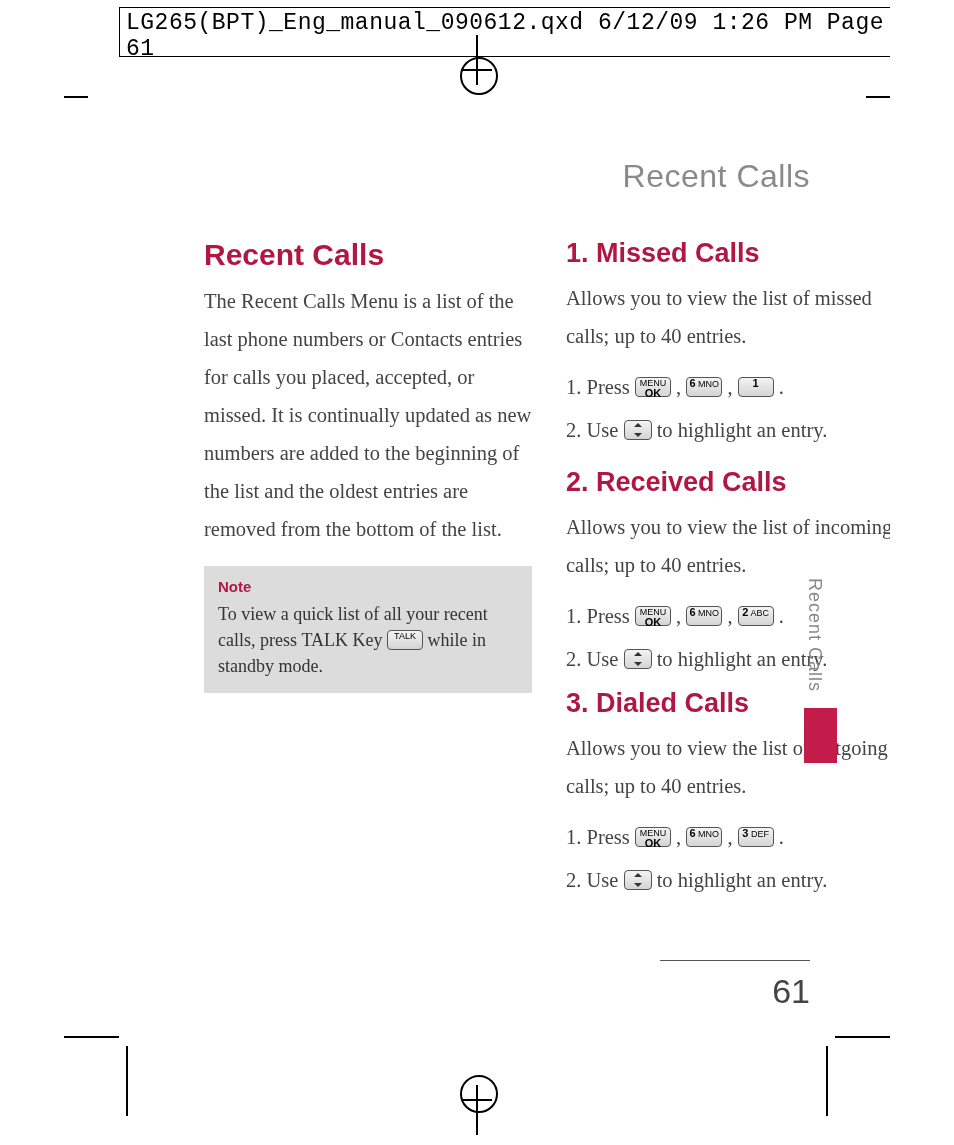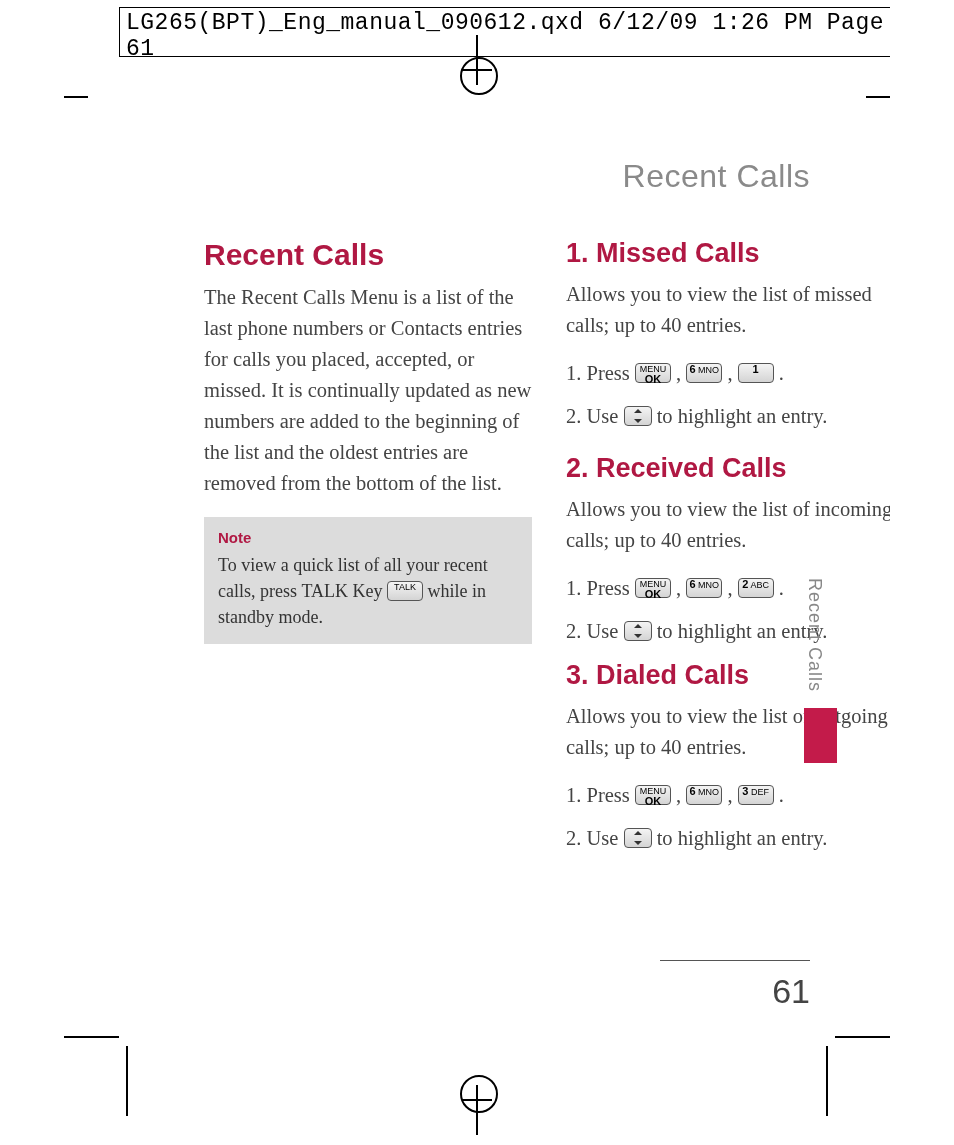--- a/index.html
+++ b/index.html
@@ -20,21 +20,21 @@
   .regmark-bot{position:absolute;left:50%;bottom:10px;width:2px;height:24px;background:#000;transform:translateX(-1px)}
   .regmark-bot::after{content:"";position:absolute;left:-16px;bottom:22px;width:34px;height:34px;border:2px solid #000;border-radius:50%;background:#fff}
   .regmark-bot-inner{position:absolute;left:50%;bottom:32px;transform:translateX(-50%);width:26px;height:26px;pointer-events:none}
   .regmark-bot-inner::before{content:"";position:absolute;left:12px;top:-2px;width:2px;height:30px;background:#000}
   .regmark-bot-inner::after{content:"";position:absolute;top:12px;left:-2px;height:2px;width:30px;background:#000}
   .columns{position:absolute;left:140px;top:238px;width:690px;display:flex;gap:34px}
   .col{flex:1}
   .running-head{position:absolute;right:80px;top:158px;font-family:'Trebuchet MS',Verdana,sans-serif;font-size:32px;color:#8a8a8a;letter-spacing:0.5px}
   h2.red{font-family:'Trebuchet MS',Verdana,sans-serif;color:#b01843;font-weight:700;font-size:27px;margin:0 0 10px 0}
   h2.main{font-size:30px}
-  p.body{font-size:20.5px;line-height:31px;margin:0 0 18px 0;color:#444}
+  p.body{font-size:20.5px;line-height:38px;margin:0 0 18px 0;color:#444}
   .note{background:#dcdcdc;padding:12px 5px 14px 14px;margin-top:6px}
   .note-title{font-family:'Trebuchet MS',Verdana,sans-serif;color:#b01843;font-weight:700;font-size:15px;margin-bottom:6px}
   .note-body{font-size:18px;line-height:26px;color:#333}
   .tall{font-family:Liberation Serif, serif}
   .step{font-size:20.5px;line-height:29px;margin:0 0 14px 0;color:#444}
   .step.indent{padding-left:24px;text-indent:-24px}
   .key{display:inline-block;vertical-align:middle;min-width:30px;height:18px;padding:0 2px;border:1px solid #555;border-radius:4px;background:linear-gradient(#f4f4f4,#d4d4d4);font-family:Arial,sans-serif;font-size:9px;line-height:10px;text-align:center;color:#000;position:relative;top:-2px}
   .key .big{font-size:11px;font-weight:700}
   .key.nav{min-width:22px}
   .nav::before{content:"";position:absolute;left:50%;top:2px;transform:translateX(-50%);border-left:4px solid transparent;border-right:4px solid transparent;border-bottom:4px solid #333}

